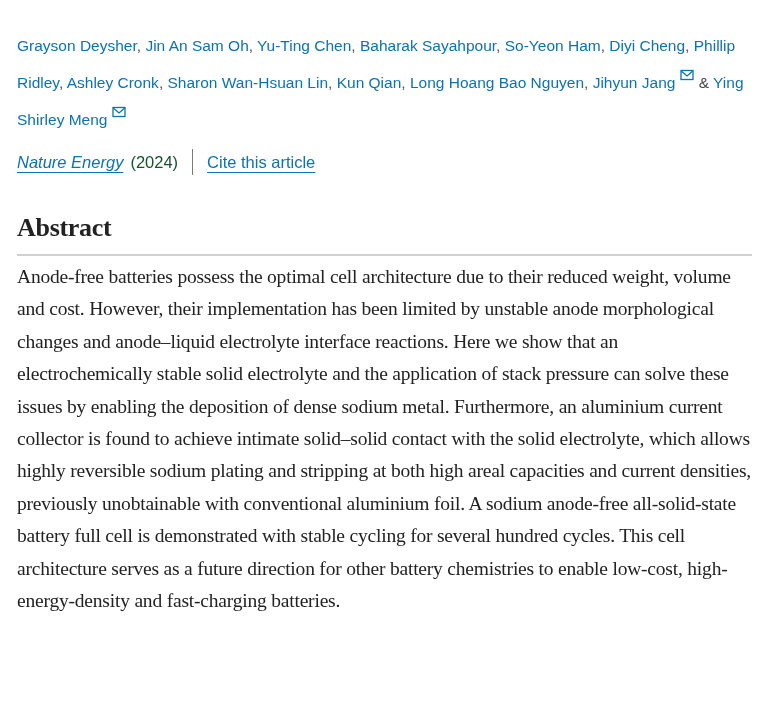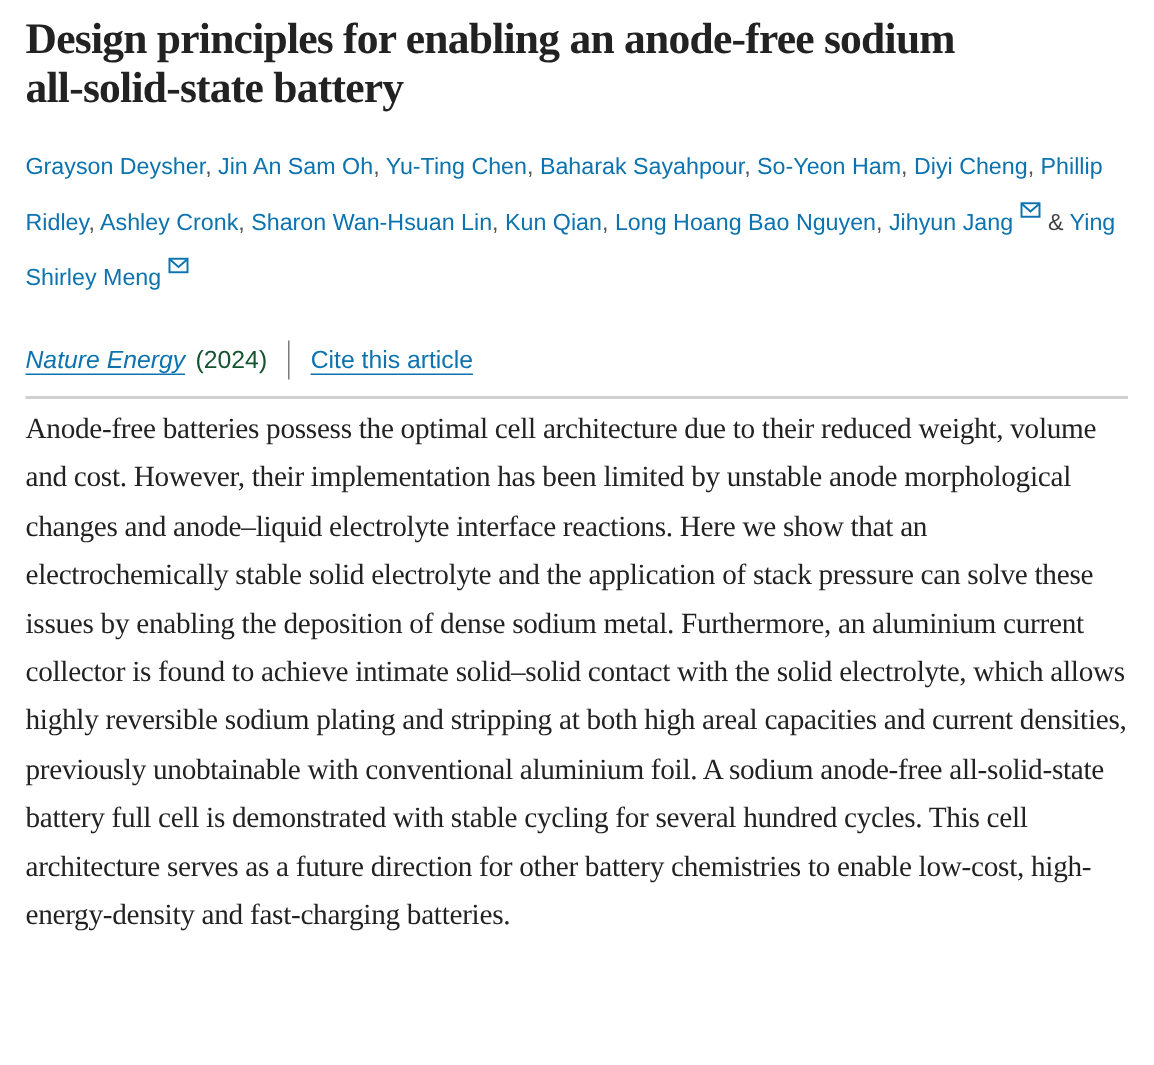--- a/index.html
+++ b/index.html
@@ -50,21 +50,21 @@
   .email-wrap {
     color: var(--link);
     display: inline-block;
     margin-left: 5px;
     vertical-align: 7px;
     cursor: pointer;
   }
 
   
   .journal-line {
-    margin-top: 26px;
+    margin-top: 14px;
     display: flex;
     align-items: center;
     font-size: 16.5px;
   }
   .journal-link {
     font-style: italic;
     color: var(--link);
     text-decoration: underline;
     text-decoration-thickness: 1px;
     text-underline-offset: 3.5px;
@@ -133,37 +133,34 @@
     width: 737px;
     margin: 5px 0 0 0;
     text-align: left;
   }
 </style>
 </head>
 <body>
 
 <div class="container">
 
-  <h1 class="article-title">
-    <span>Design principles for enabling an anode-free sodium</span><br>
-    <span>all-solid-state battery</span>
-  </h1>
 
   <div class="author-list"><a class="author-link">Grayson Deysher</a><span class="sep">, </span><a class="author-link">Jin An Sam Oh</a><span class="sep">, </span><a class="author-link">Yu-Ting Chen</a><span class="sep">, </span><a class="author-link">Baharak Sayahpour</a><span class="sep">, </span><a class="author-link">So-Yeon Ham</a><span class="sep">, </span><a class="author-link">Diyi Cheng</a><span class="sep">, </span><a class="author-link">Phillip Ridley</a><span class="sep">, </span><a class="author-link">Ashley Cronk</a><span class="sep">, </span><a class="author-link">Sharon Wan-Hsuan Lin</a><span class="sep">, </span><a class="author-link">Kun Qian</a><span class="sep">, </span><a class="author-link">Long Hoang Bao Nguyen</a><span class="sep">, </span><a class="author-link">Jihyun Jang</a><span class="email-wrap"><svg width="14" height="12" viewBox="0 0 14 12">
           <rect x="1" y="1.5" width="12" height="9" fill="none" stroke="currentColor" stroke-width="1.3"></rect>
           <path d="M1.5 2.2 L7 7 L12.5 2.2" fill="none" stroke="currentColor" stroke-width="1.3"></path>
         </svg></span><span class="amp"> &amp; </span><a class="author-link">Ying Shirley Meng</a><span class="email-wrap"><svg width="14" height="12" viewBox="0 0 14 12">
           <rect x="1" y="1.5" width="12" height="9" fill="none" stroke="currentColor" stroke-width="1.3"></rect>
           <path d="M1.5 2.2 L7 7 L12.5 2.2" fill="none" stroke="currentColor" stroke-width="1.3"></path>
         </svg></span></div>
 
   <div class="journal-line">
     <a class="journal-link">Nature Energy</a>
     <span class="journal-year">(2024)</span>
     <span class="vdiv"></span>
     <a class="cite-link">Cite this article</a>
   </div>
 
 
+  <h2 class="abstract-heading">Abstract</h2>
   <hr class="abstract-divider">
   <p class="abstract-text">Anode-free batteries possess the optimal cell architecture due to their reduced weight, volume and cost. However, their implementation has been limited by unstable anode morphological changes and anode–liquid electrolyte interface reactions. Here we show that an electrochemically stable solid electrolyte and the application of stack pressure can solve these issues by enabling the deposition of dense sodium metal. Furthermore, an aluminium current collector is found to achieve intimate solid–solid contact with the solid electrolyte, which allows highly reversible sodium plating and stripping at both high areal capacities and current densities, previously unobtainable with conventional aluminium foil. A sodium anode-free all-solid-state battery full cell is demonstrated with stable cycling for several hundred cycles. This cell architecture serves as a future direction for other battery chemistries to enable low-cost, high-energy-density and fast-charging batteries.</p>
 
 </div>
 
 </body></html>

